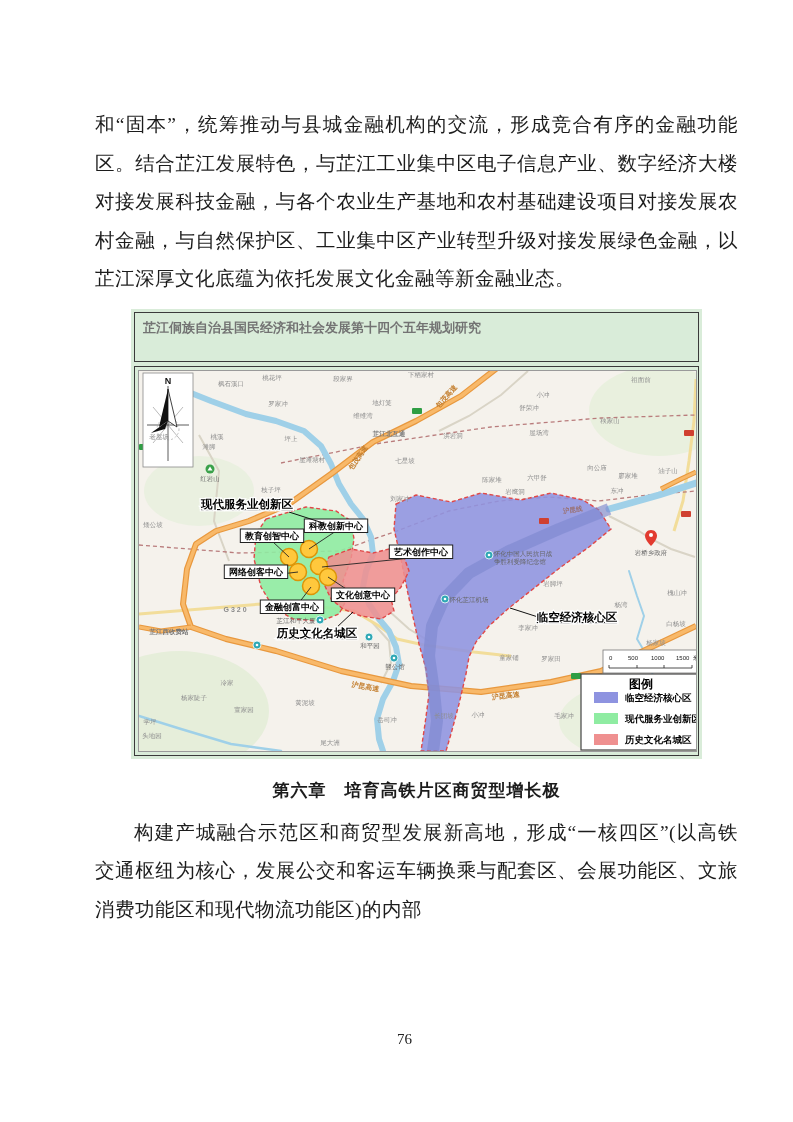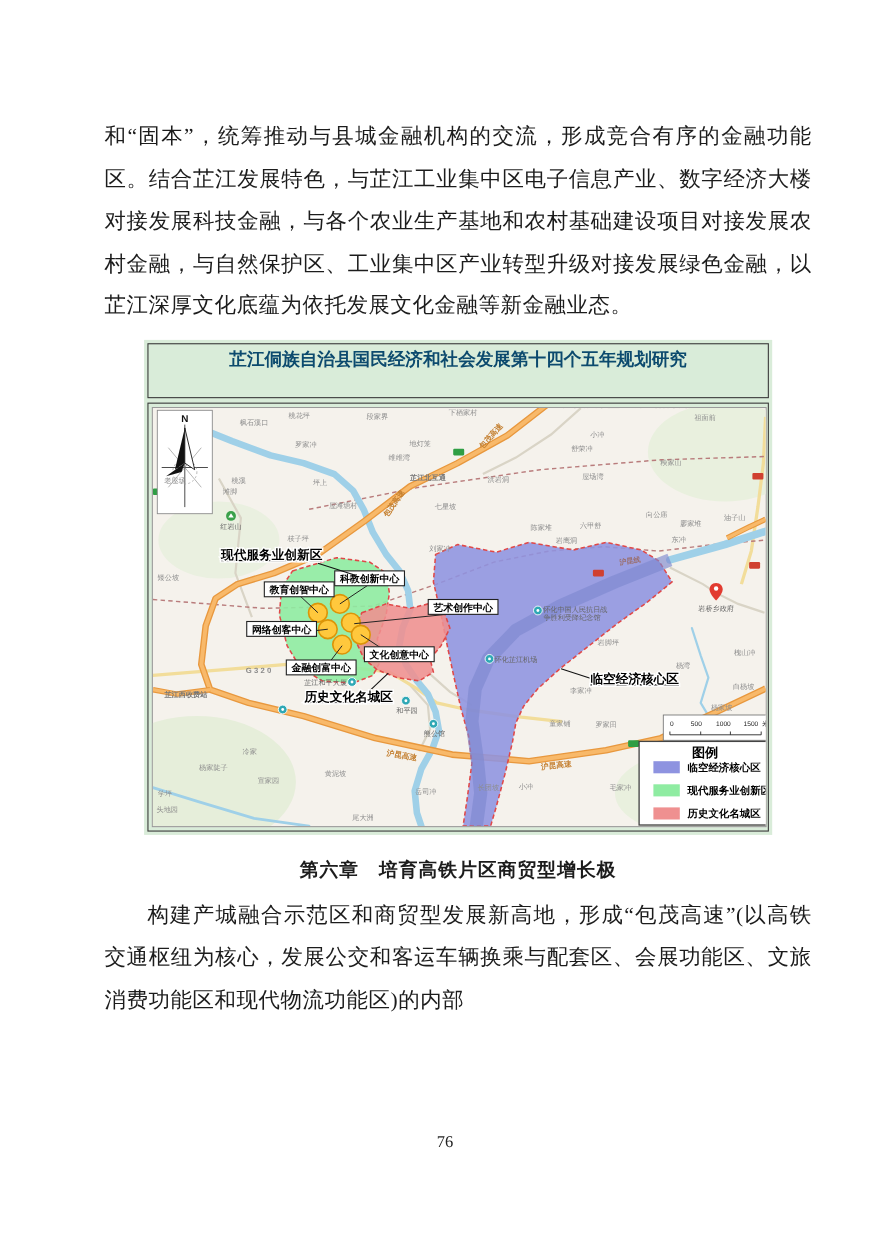--- a/index.html
+++ b/index.html
@@ -5,21 +5,21 @@
   html,body{margin:0;padding:0;background:#fff;}
   .page{position:relative;width:793px;height:1122px;background:#fff;overflow:hidden;
         font-family:"Liberation Serif",serif;color:#1c1c1c;}
   .content{padding:106px 55px 0 95px;}
   .body-text{font-size:19.5px;line-height:38.5px;text-align:justify;margin:0;letter-spacing:.5px;}
   .body-text.indent{text-indent:2em;margin-top:12px;}
   
   .fig{width:571px;margin:10px auto 0 auto;background:#d9ecd9;padding:3px;box-sizing:border-box;}
   .fig-header{border:1px solid #3a3a3a;height:50px;box-sizing:border-box;padding:2px 8px 0 8px;
               font-family:"Liberation Sans",sans-serif;}
-  .fig-title{font-size:16px;font-weight:bold;color:#0c4a6e;line-height:26px;white-space:nowrap;text-align:center;}
+  .fig-title{font-size:13px;font-weight:bold;color:#737373;line-height:26px;white-space:nowrap;}
   .fig-subtitle{font-size:11.5px;font-weight:bold;color:#222;text-align:right;line-height:16px;margin-top:29px;}
   .map-frame{border:1px solid #3a3a3a;margin-top:4px;padding:3px;background:#d9ecd9;}
   .map-frame svg{display:block;width:557px;height:380px;border:1px solid #9a9a9a;background:#f5f2ec;}
   .caption{margin-top:15px;text-align:center;font-size:18.5px;font-weight:bold;letter-spacing:1px;}
   .chapter{margin:20px 0 0 0;text-align:center;font-family:"Liberation Sans",sans-serif;
            font-size:17px;font-weight:bold;letter-spacing:1px;}
   .page-number{position:absolute;left:16px;right:0;bottom:74px;text-align:center;font-size:15px;color:#222;}
   
   text{font-family:"Liberation Sans",sans-serif;}
   .plc{fill:#8e8e8e;font-size:6.5px;text-anchor:middle;}
@@ -237,16 +237,16 @@
               <rect x="455" y="342" width="24" height="11" fill="#8feca2"></rect>
               <text x="486" y="351" font-size="9.5" font-weight="bold" fill="#000">现代服务业创新区</text>
               <rect x="455" y="363" width="24" height="11" fill="#ef9090"></rect>
               <text x="486" y="372" font-size="9.5" font-weight="bold" fill="#000">历史文化名城区</text>
             </g>
         </svg>
       </div>
     </figure>
 
     <h2 class="chapter">第六章　培育高铁片区商贸型增长极</h2>
-    <p class="body-text indent">构建产城融合示范区和商贸型发展新高地，形成“包茂高速”(以高铁交通枢纽为核心，发展公交和客运车辆换乘与配套区、会展功能区、文旅消费功能区和现代物流功能区)的内部</p>
+    <p class="body-text indent">构建产城融合示范区和商贸型发展新高地，形成“一核四区”(以高铁交通枢纽为核心，发展公交和客运车辆换乘与配套区、会展功能区、文旅消费功能区和现代物流功能区)的内部</p>
   </div>
   <div class="page-number">76</div>
 </div>
 
 </body></html>

